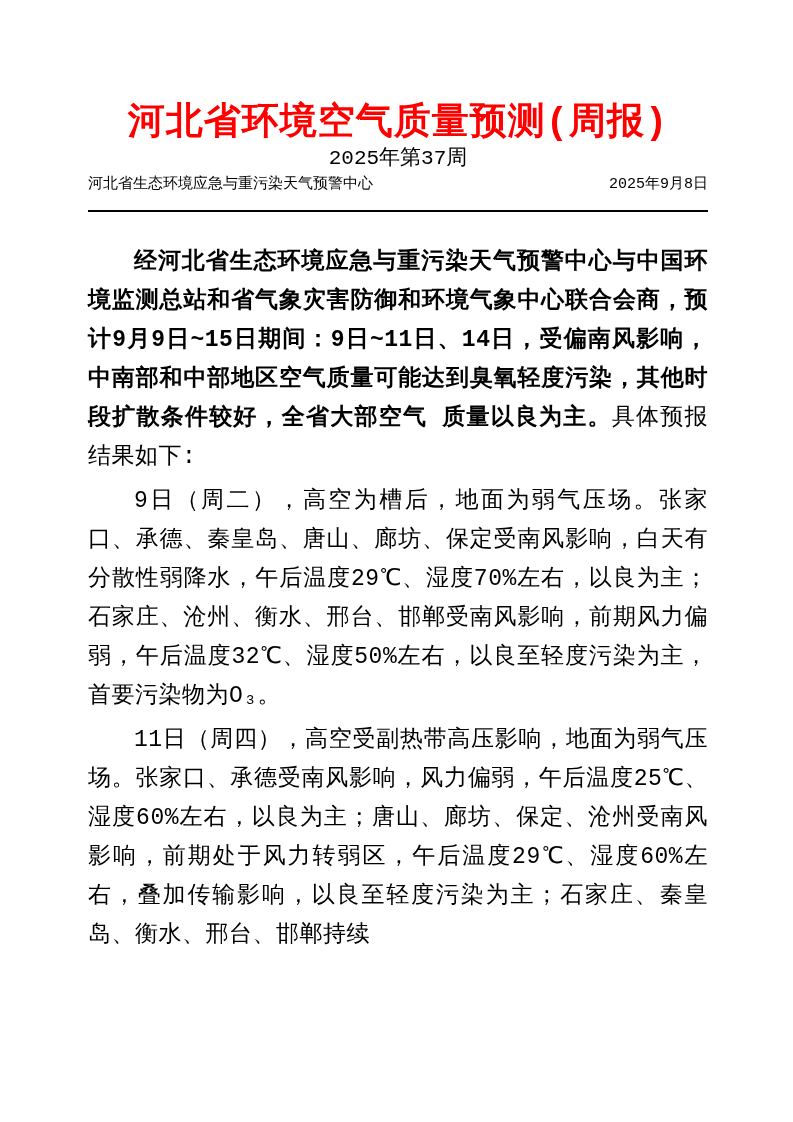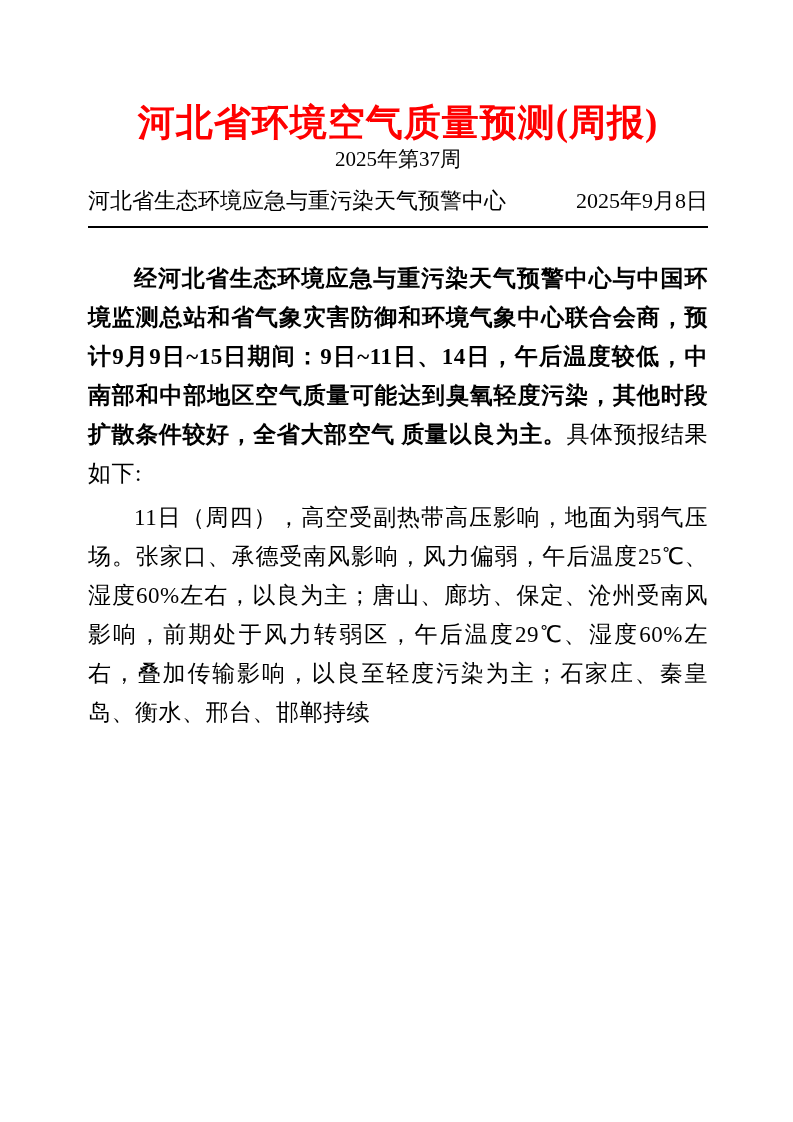--- a/index.html
+++ b/index.html
@@ -8,44 +8,43 @@
     background: #ffffff;
   }
   .page {
     position: relative;
     width: 793px;
     height: 1122px;
     background: #ffffff;
     box-sizing: border-box;
     padding: 100px 85px 8px 88px;
     overflow: hidden;
-    font-family: Liberation Serif, serif;
+    font-family: Liberation Mono, monospace;
     color: #000000;
   }
   .title {
     margin: 0;
     text-align: center;
     color: #ff0000;
     font-size: 37px;
     line-height: 46px;
     font-weight: bold;
     letter-spacing: 1px;
   }
   .subtitle {
     text-align: center;
     font-size: 21px;
     line-height: 26px;
   }
   .meta {
     display: flex;
     justify-content: space-between;
     align-items: baseline;
-    font-size: 22px;
+    font-size: 15px;
     line-height: 26px;
-    margin-top: 16px;
   }
   .divider {
     border: none;
     border-top: 2px solid #000000;
     margin: 12px 0 0 0;
   }
   .doc-body {
     margin-top: 31px;
     font-size: 23px;
     line-height: 39px;
@@ -71,21 +70,22 @@
 
   <div class="meta">
     <span>河北省生态环境应急与重污染天气预警中心</span>
     <span>2025年9月8日</span>
   </div>
 
   <hr class="divider">
 
   <div class="doc-body">
 
-    <p class="para"><span class="para-bold">经河北省生态环境应急与重污染天气预警中心与中国环境监测总站和省气象灾害防御和环境气象中心联合会商，预计9月9日~15日期间：9日~11日、14日，午后温度较低，中南部和中部地区空气质量可能达到臭氧轻度污染，其他时段扩散条件较好，全省大部空气 质量以良为主。</span><span>具体预报结果如下:</span></p>
+    <p class="para"><span class="para-bold">经河北省生态环境应急与重污染天气预警中心与中国环境监测总站和省气象灾害防御和环境气象中心联合会商，预计9月9日~15日期间：9日~11日、14日，受偏南风影响，中南部和中部地区空气质量可能达到臭氧轻度污染，其他时段扩散条件较好，全省大部空气 质量以良为主。</span><span>具体预报结果如下:</span></p>
 
+    <p class="para">9日（周二），高空为槽后，地面为弱气压场。张家口、承德、秦皇岛、唐山、廊坊、保定受南风影响，白天有分散性弱降水，午后温度29℃、湿度70%左右，以良为主；石家庄、沧州、衡水、邢台、邯郸受南风影响，前期风力偏弱，午后温度32℃、湿度50%左右，以良至轻度污染为主，首要污染物为O₃。</p>
 
 
     <p class="para">11日（周四），高空受副热带高压影响，地面为弱气压场。张家口、承德受南风影响，风力偏弱，午后温度25℃、湿度60%左右，以良为主；唐山、廊坊、保定、沧州受南风影响，前期处于风力转弱区，午后温度29℃、湿度60%左右，叠加传输影响，以良至轻度污染为主；石家庄、秦皇岛、衡水、邢台、邯郸持续</p>
 
   </div>
 
 </div>
 
 </body></html>

